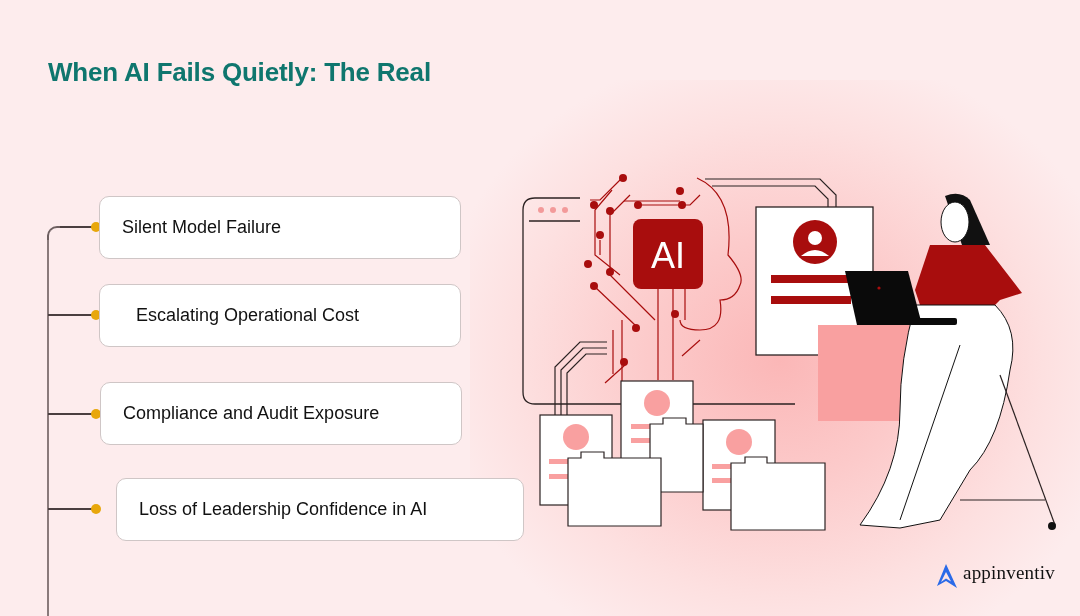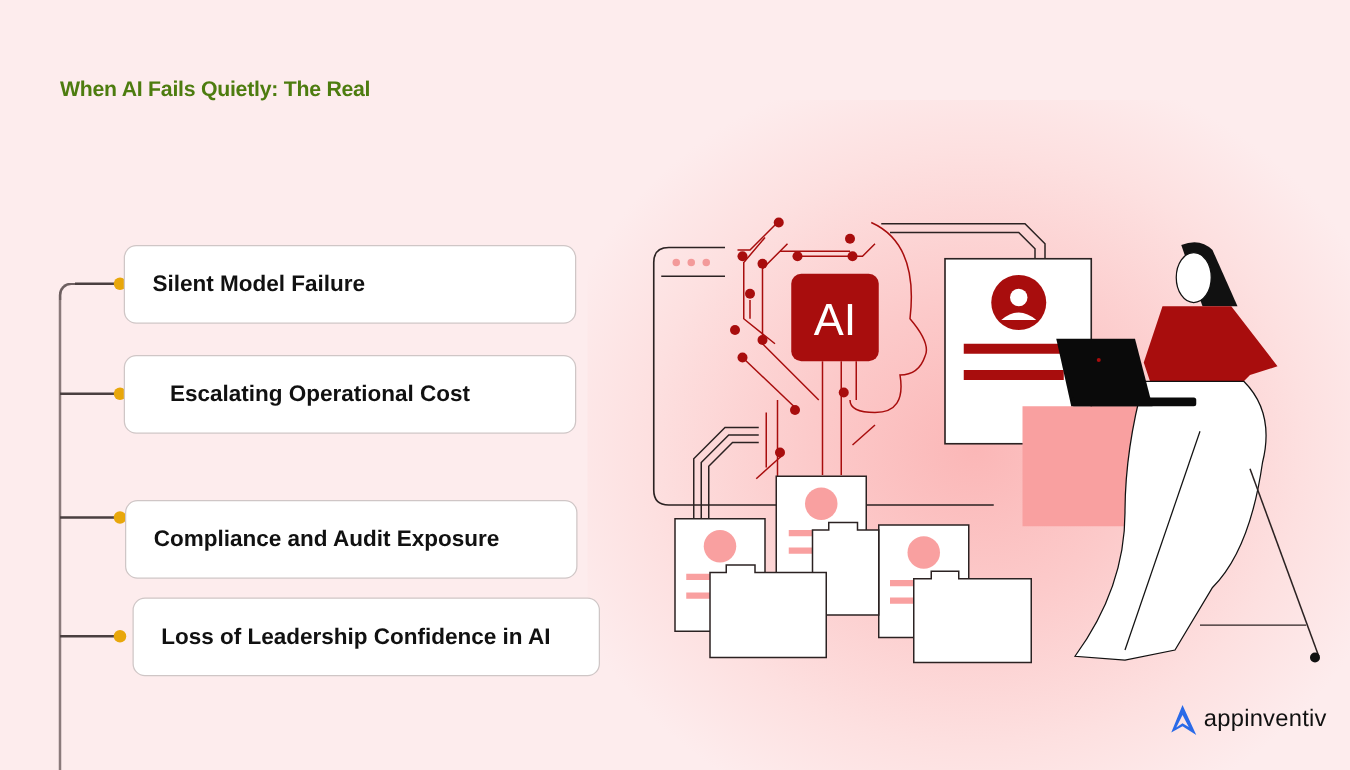--- a/index.html
+++ b/index.html
@@ -8,21 +8,21 @@
     position: relative;
     font-family: "Liberation Sans", "DejaVu Sans", sans-serif;
     background: #fdeced;
   }
   .bg-glow {
     position: absolute; left: 470px; top: 80px; width: 620px; height: 560px;
     background: radial-gradient(ellipse at 50% 50%, #fbb7b7 0%, #fccaca 30%, #fde0e0 60%, rgba(253,236,237,0) 80%);
   }
   .title {
     position: absolute; left: 48px; top: 50px; width: 470px;
-    font-weight: 700; font-size: 17px; line-height: 44px; color: #4d7c0f;
+    font-weight: 700; font-size: 26px; line-height: 44px; color: #0f766e;
     letter-spacing: -0.2px;
   }
   .timeline-line {
     position: absolute; left: 47px; top: 227px; width: 2px; height: 400px;
     background: #8a7a7b; border-top-left-radius: 10px;
   }
   .timeline-curve {
     position: absolute; left: 47px; top: 226px; width: 14px; height: 14px;
     border-left: 2px solid #6d5f60; border-top: 2px solid #6d5f60;
     border-top-left-radius: 10px;
@@ -30,24 +30,24 @@
   .connector {
     position: absolute; left: 48px; height: 1.5px; background: #4a3f40;
   }
   .dot {
     position: absolute; width: 10px; height: 10px; border-radius: 50%; background: #e8a70b;
   }
   .card {
     position: absolute; left: 99px; width: 362px; height: 63px;
     background: #ffffff; border: 1px solid #cfc6c6; border-radius: 10px;
     display: flex; align-items: center; padding-left: 22px;
-    font-size: 18px; color: #111; font-weight: 700;
+    font-size: 18px; color: #111; font-weight: 400;
   }
   .logo {
-    position: absolute; left: 933px; top: 562px; display: flex; align-items: center;
+    position: absolute; left: 933px; top: 562px; display: flex; align-items: flex-start; font-family: Liberation Serif, serif;
   }
   .logo-text { font-size: 19px; color: #111; margin-left: 4px; letter-spacing: 0.2px; }
   svg.illus { position: absolute; left: 0; top: 0; }
 </style>
 </head>
 <body>
 
 <div class="bg-glow"></div>
 
 <div class="title">
@@ -65,24 +65,24 @@
 <div class="dot" style="left:91px;top:310px;"></div>
 <div class="dot" style="left:91px;top:409px;"></div>
 <div class="dot" style="left:91px;top:504px;"></div>
 
 <div class="card" style="top:196px;">
   <span>Silent Model Failure</span>
 </div>
 <div class="card" style="top:284px;padding-left:36px;">
   <span>Escalating Operational Cost</span>
 </div>
-<div class="card" style="top:400px;left:100px;">
+<div class="card" style="top:382px;left:100px;">
   <span>Compliance and Audit Exposure</span>
 </div>
-<div class="card" style="top:478px;left:106px;width:374px;">
+<div class="card" style="top:478px;left:116px;width:408px;">
   <span>Loss of Leadership Confidence in AI</span>
 </div>
 
 <svg class="illus" width="1080" height="616" viewBox="0 0 1080 616">
 
   <g>
     <path d="M580 198 H535 Q523 198 523 210 V392 Q523 404 535 404 H795" fill="none" stroke="#2b2222" stroke-width="1.3"></path>
     <line x1="529" y1="221" x2="580" y2="221" stroke="#2b2222" stroke-width="1.3"></line>
     <circle cx="541" cy="210" r="3" fill="#f39a9a"></circle>
     <circle cx="553" cy="210" r="3" fill="#f39a9a"></circle>

